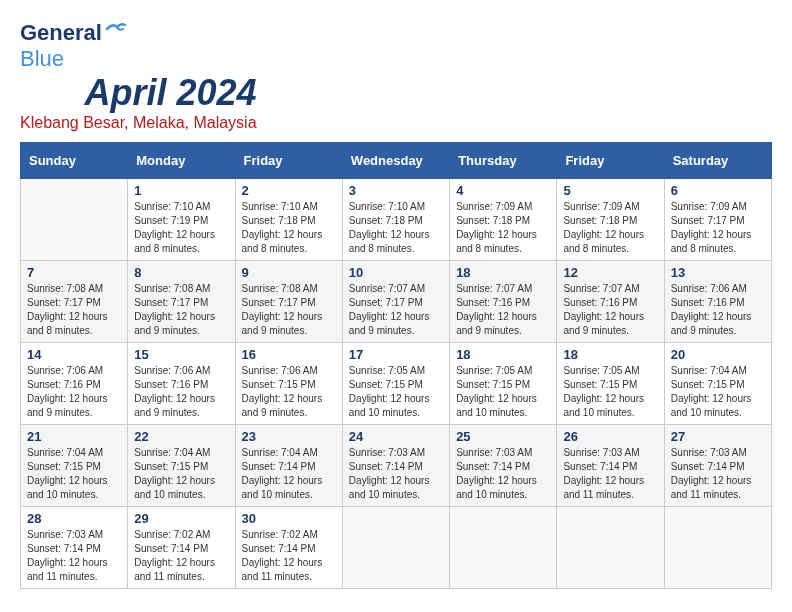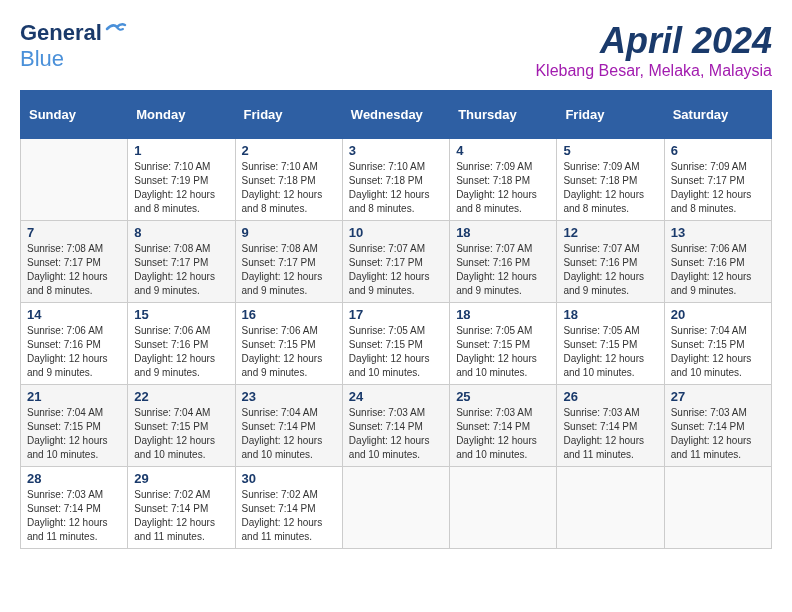--- a/index.html
+++ b/index.html
@@ -8,50 +8,51 @@
       background: #fff;
       width: 792px;
       min-height: 612px;
       padding: 20px;
     }
     .header {
       display: flex;
       justify-content: space-between;
       align-items: flex-start;
       margin-bottom: 10px;
+      flex-direction: column;
     }
     .logo {
       display: flex;
       flex-direction: column;
       align-items: flex-start;
     }
     .title-block {
       text-align: right;
     }
     .calendar-title {
       font-size: 36px;
       font-weight: bold;
       color: #1a3a6b;
       font-style: italic;
     }
     .calendar-subtitle {
       font-size: 16px;
-      color: #a21caf;
+      color: #b91c1c;
       font-weight: normal;
     }
     .calendar-table {
       width: 100%;
       border-collapse: collapse;
       font-size: 11px;
     }
     .calendar-table th {
       background-color: #2e5fa3;
       color: #fff;
       text-align: left;
-      padding: 16px 8px;
+      padding: 10px 8px;
       font-size: 13px;
       font-weight: bold;
       border: 1px solid #2e5fa3;
     }
     .calendar-table td {
       border: 1px solid #ccc;
       vertical-align: top;
       padding: 4px 6px;
       height: 80px;
       width: calc(100% / 7);

